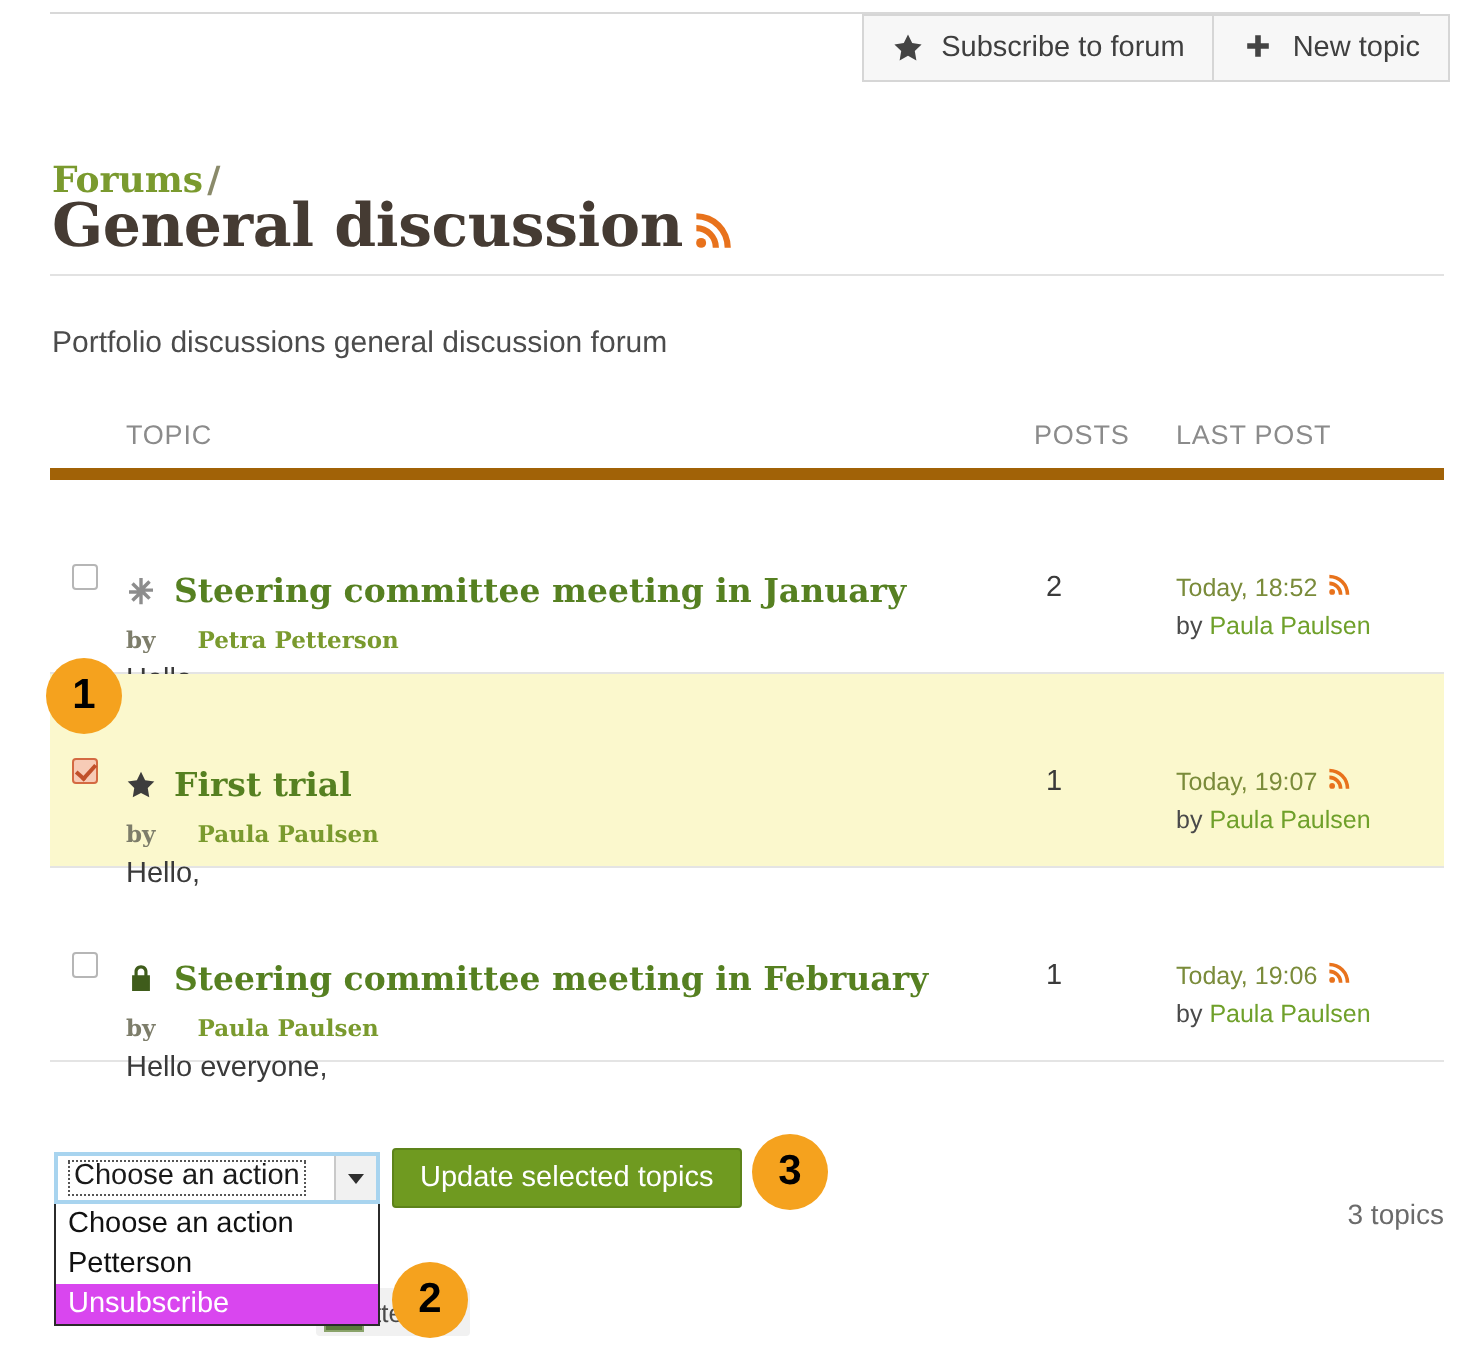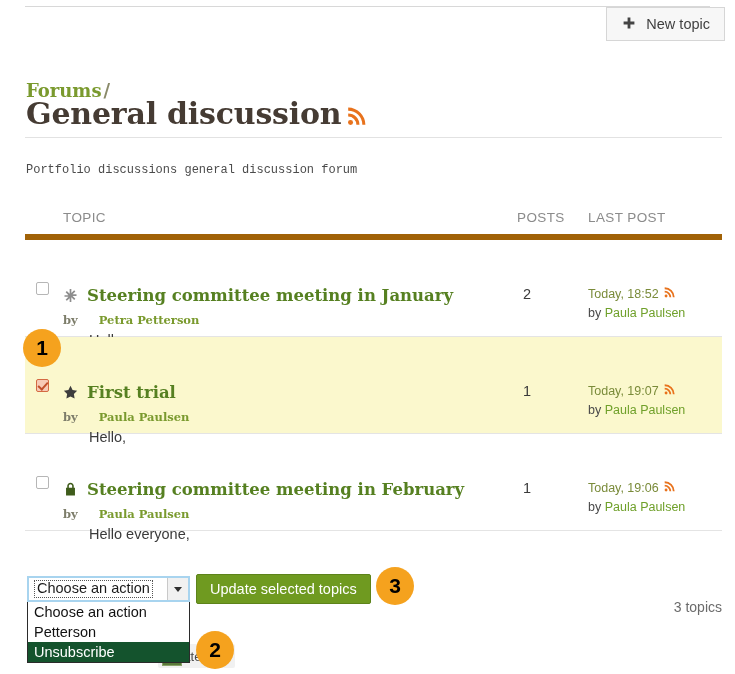--- a/index.html
+++ b/index.html
@@ -94,22 +94,22 @@
   .title-rule {
     position: absolute;
     left: 25px; top: 137px;
     width: 697px; height: 1px;
     background: #e2e2e2;
   }
 
   .intro {
     position: absolute;
     left: 26px; top: 163px;
-    font-size: 12px;
-    font-family: Liberation Mono, monospace;
+    font-size: 15px;
+    font-family: Liberation Sans, sans-serif;
     color: #4b4b4b;
   }
 
   
   .tbl {
     position: absolute;
     left: 25px; top: 203px;
     width: 697px;
   }
   .thead {
@@ -195,21 +195,20 @@
     color: #7d7d6a;
   }
   .topic-by .name { color: #7a9a2e; cursor: pointer; margin-left: 17px; }
 
   .topic-snip {
     position: absolute;
     left: 38px; top: 92px;
     font-size: 14.5px;
     font-family: "Liberation Sans", sans-serif;
     color: #3a3a3a;
-    margin-left: 26px;
   }
 
   .posts {
     position: absolute;
     left: 478px; top: 46px;
     width: 48px;
     text-align: center;
     font-size: 14.5px;
     font-family: "Liberation Sans", sans-serif;
     color: #3a3a3a;
@@ -301,21 +300,21 @@
     height: 20px;
     display: flex;
     align-items: center;
     padding-left: 6px;
     font-size: 14.5px;
     font-family: "Liberation Sans", sans-serif;
     color: #111;
     cursor: pointer;
   }
   .opt.selected {
-    background: #14532d;
+    background: #d946ef;
     color: #ffffff;
   }
 
   .update-btn {
     position: absolute;
     left: 196px; top: 574px;
     height: 30px;
     padding: 0 13px;
     box-sizing: border-box;
     display: flex;
@@ -378,20 +377,28 @@
   .badge-3 { left: 376px; top: 567px; }
 </style>
 </head>
 <body>
 
 <div class="page">
 
   <div class="top-rule"></div>
 
   <div class="btn-group">
+    <div class="tbtn">
+      <span class="glyph">
+        <svg width="16" height="16" viewBox="0 0 16 16">
+            <path fill="#444" d="M8 1.2l2.1 4.3 4.7.7-3.4 3.3.8 4.7L8 11.9l-4.2 2.3.8-4.7L1.2 6.2l4.7-.7z"></path>
+          </svg>
+      </span>
+      <span>Subscribe to forum</span>
+    </div>
     <div class="tbtn">
       <span class="glyph">
         <svg width="16" height="16" viewBox="0 0 16 16">
             <path fill="#444" d="M6.6 1.6h2.8v4h4v2.8h-4v4H6.6v-4h-4V5.6h4z"></path>
           </svg>
       </span>
       <span>New topic</span>
     </div>
   </div>
 

